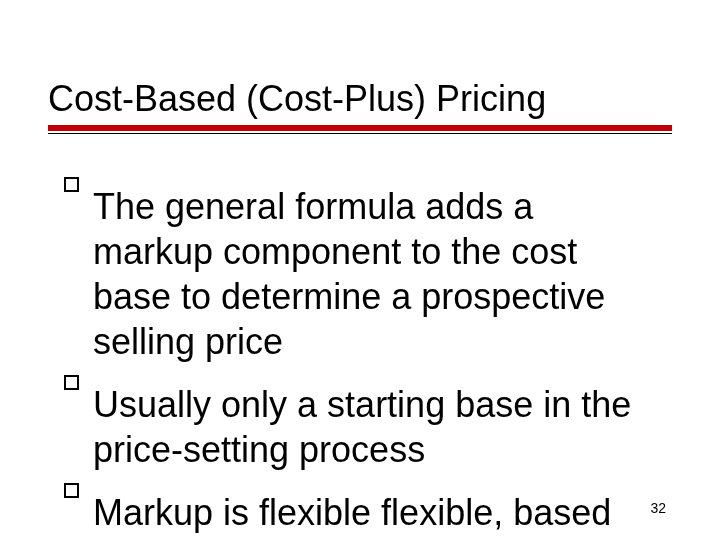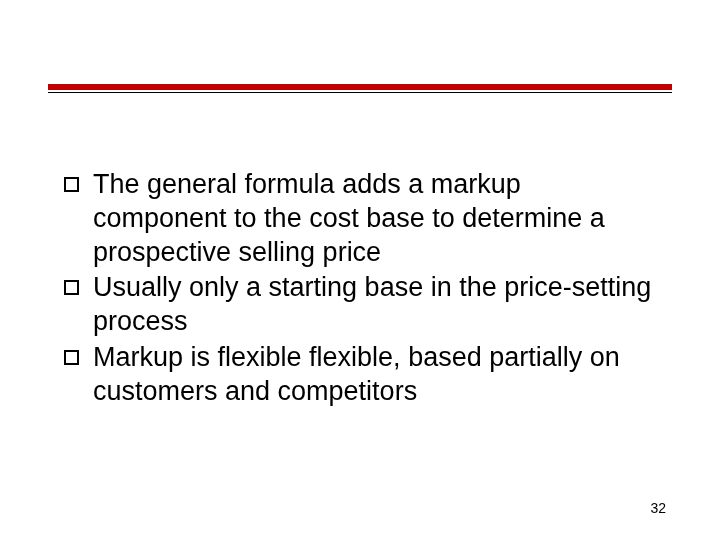--- a/index.html
+++ b/index.html
@@ -66,38 +66,40 @@
   .bullet-box {
     flex: 0 0 auto;
     width: 15px;
     height: 15px;
     border: 2px solid #000;
     box-sizing: border-box;
     margin-top: 9px;
     margin-right: 14px;
   }
   .bullet-text {
-    font-size: 27px;
+    font-size: 36px;
     line-height: 1.25;
+    margin-top: 16px;
   }
   .page-num {
     position: absolute;
     right: 54px;
     bottom: 24px;
     font-size: 14px;
     color: #000;
     margin-left: 40px;
   }
 </style>
 </head>
 <body>
 
 <div class="slide">
 
   <div class="title-wrap">
+    <h1 class="title">Cost-Based (Cost-Plus) Pricing</h1>
     <div class="rule-stack">
       <div class="rule-red"></div>
       <div class="rule-thin"></div>
     </div>
   </div>
 
   <div class="body">
 
     <div class="bullet-item">
       <span class="bullet-box"></span>

